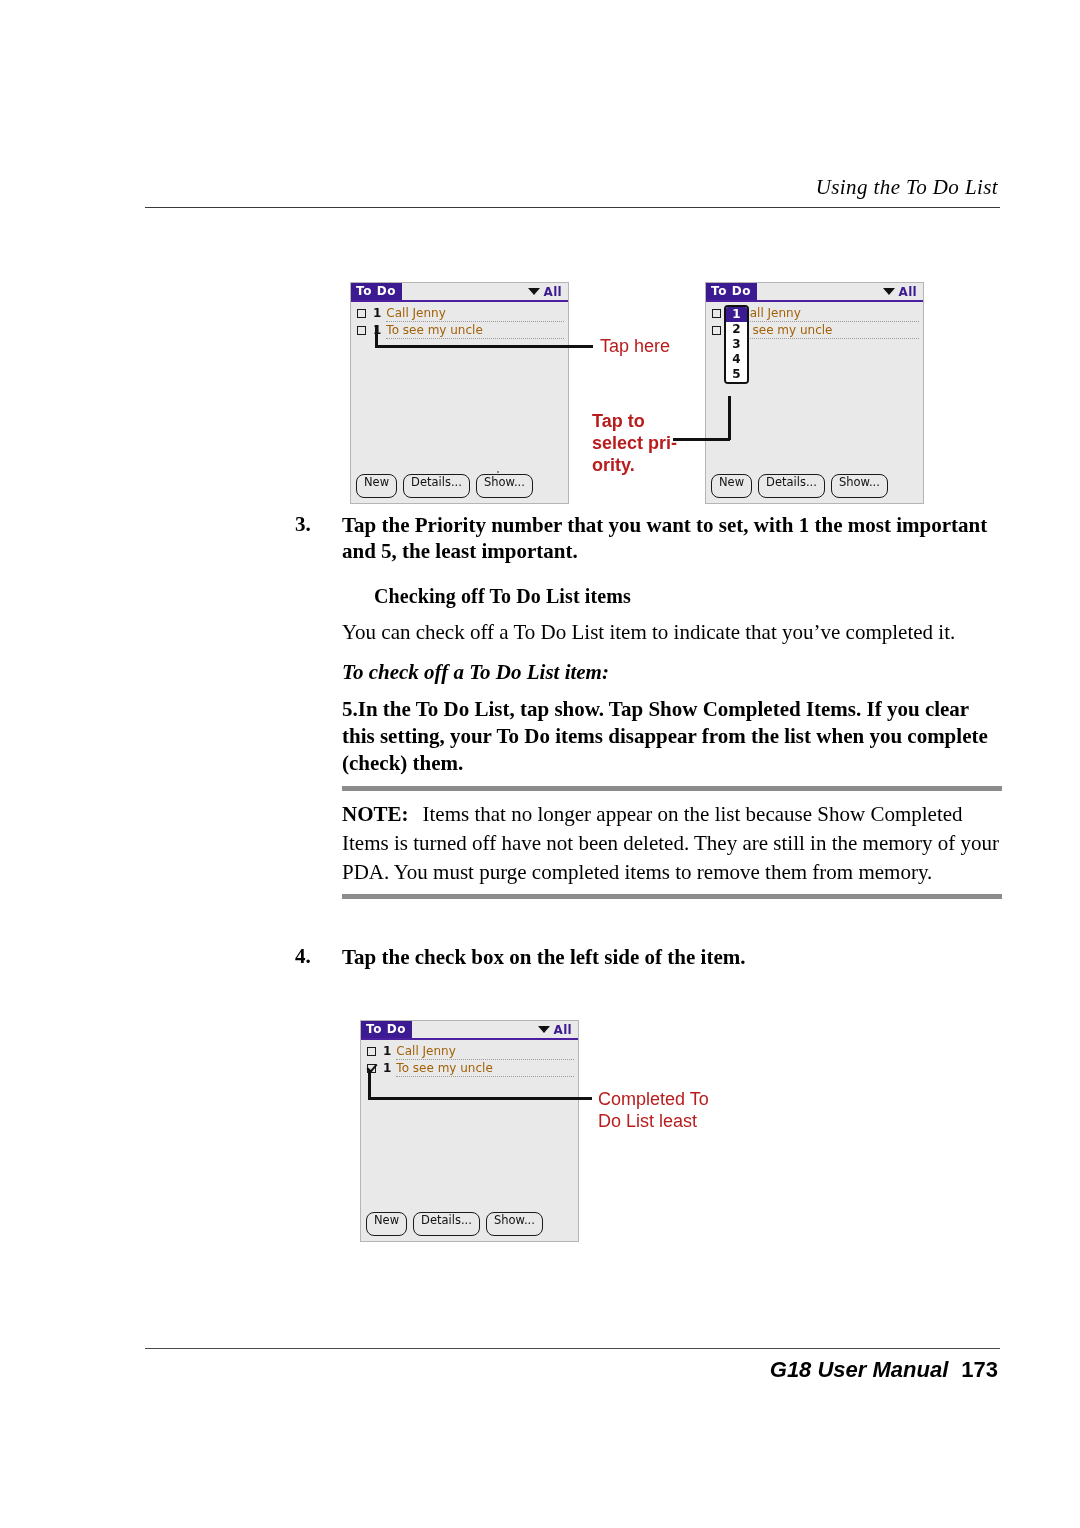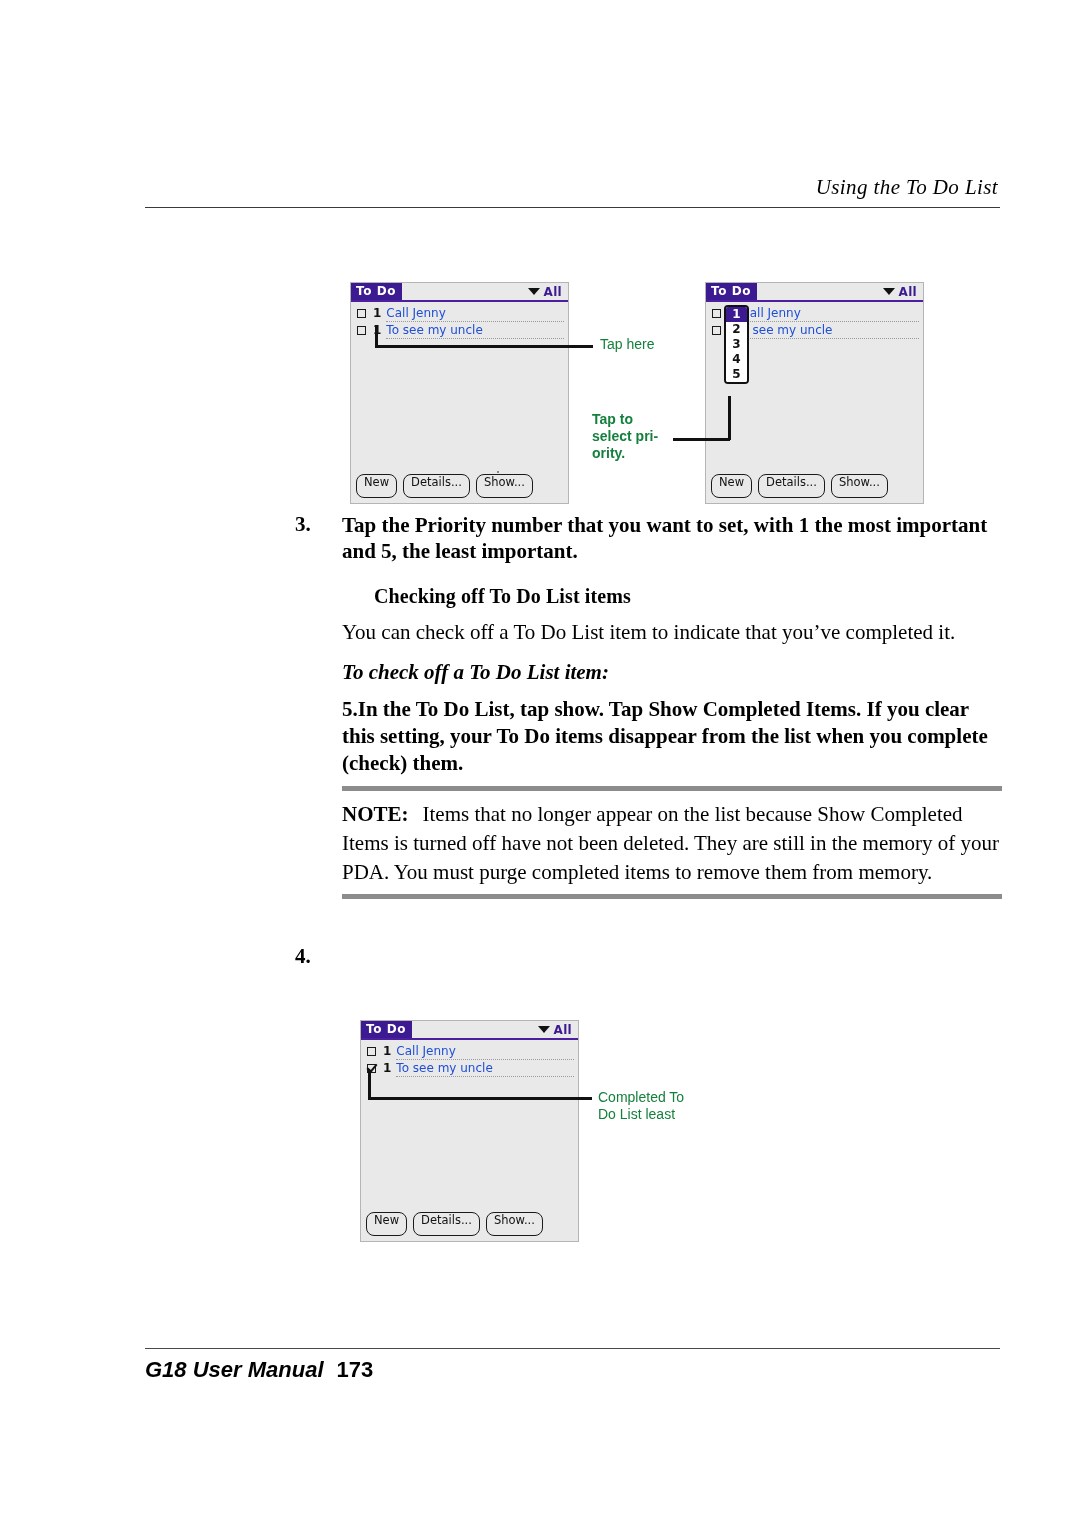--- a/index.html
+++ b/index.html
@@ -39,21 +39,21 @@
 
   .page-footer {
     position: absolute;
     left: 145px;
     top: 1348px;
     width: 855px;
   }
   .page-footer .rule { margin-top: 0; border-top: 1.3px solid #4a4a4a; }
   .page-footer .ftr-line {
     margin-top: 8px;
-    text-align: left;
+    text-align: right;
     padding-right: 2px;
     white-space: nowrap;
   }
   .ftr-manual {
     font-family: "Liberation Sans", "DejaVu Sans", sans-serif;
     font-style: italic;
     font-weight: bold;
     font-size: 22px;
   }
   .ftr-page {
@@ -187,21 +187,21 @@
     font-weight: bold;
     font-size: 12px;
     line-height: 14px;
     margin: 0 5px 0 7px;
     flex: 0 0 auto;
     color: #111111;
   }
   .todo-text {
     font-size: 12px;
     line-height: 14px;
-    color: #1d4ed8;
+    color: #a16207;
     flex: 1 1 auto;
     border-bottom: 1.5px dotted #9a9a9a;
     padding-bottom: 1px;
     white-space: nowrap;
     overflow: hidden;
     margin-right: 4px;
   }
 
   
   .prio-popup {
@@ -248,23 +248,23 @@
   .pda-dot {
     position: absolute;
     width: 2px; height: 2px;
     background: #8a8a8a;
   }
 
   
   .callout-label {
     position: absolute;
     font-family: "Liberation Sans", "DejaVu Sans", sans-serif;
-    font-size: 14px;
+    font-size: 18px;
     line-height: 1.22;
-    color: #15803d;
+    color: #b91c1c;
     white-space: pre-line;
   }
   .lead { position: absolute; background: #111111; z-index: 5; }
   .lead-h { height: 2.5px; }
   .lead-v { width: 2.5px; }
 </style>
 </head>
 <body>
 
 <div class="page-header">
@@ -379,20 +379,21 @@
   <div class="note-rule"></div>
   <div class="note-body">
     <span class="note-label">NOTE:</span><span>Items that no longer appear on the list because Show Completed Items is turned off have not been deleted. They are still in the memory of your PDA. You must purge completed items to remove them from memory.</span>
   </div>
   <div class="note-rule"></div>
 </div>
 
 <div class="body-col" style="top:944px;">
   <div class="num-step">
     <span class="num">4.</span>
+    <span class="txt">Tap the check box on the left side of the item.</span>
   </div>
 </div>
 
 <div class="pda" style="left:360px; top:1020px; width:219px; height:222px;">
   <div class="pda-titlebar">
     <div class="pda-title-tab">To Do</div>
     <div class="pda-title-fill"></div>
     <div class="pda-category">
       <span class="tri-down"></span>
       <span>All</span>

